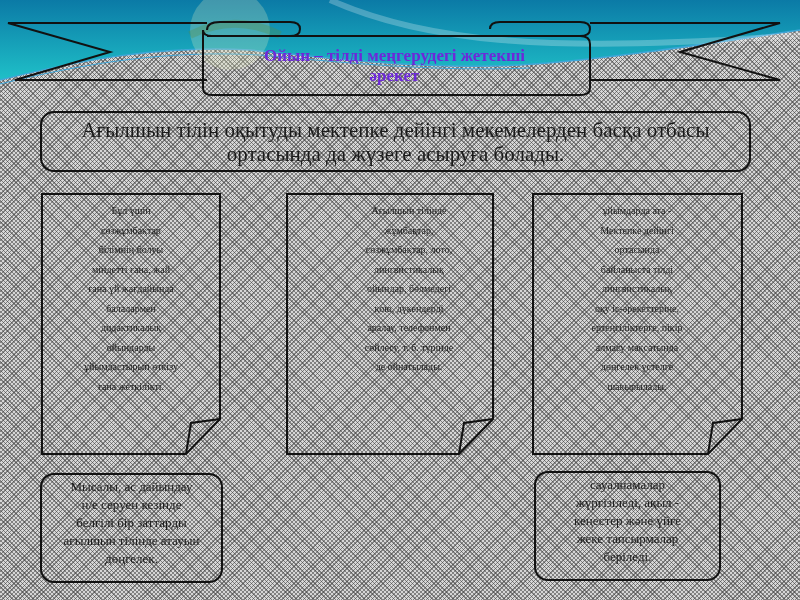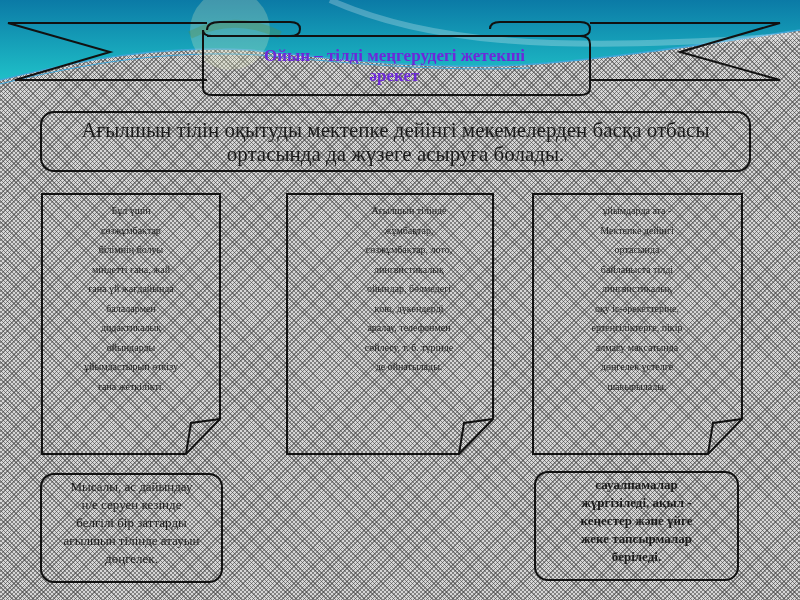--- a/index.html
+++ b/index.html
@@ -25,21 +25,21 @@
   .note {
     border:2px solid #111; border-right:none; border-bottom:none;
     font-size:10px; line-height:19.5px; padding:8px 10px 0 10px;
   }
   .note-frame { position:absolute; z-index:3; }
   .note-1 { left:41px; top:193px; width:180px; height:258px; }
   .note-2 { left:286px; top:193px; width:172px; height:258px; }
   .note-3 { left:532px; top:193px; width:178px; height:258px; }
   .ex-box { font-size:13px; line-height:18px; padding-top:3px; }
   .ex-left { left:40px; top:473px; width:183px; height:110px; }
-  .ex-right { left:534px; top:471px; width:205px; height:110px;font-weight:bold; }
+  .ex-right { left:534px; top:471px; width:187px; height:110px; }
 </style>
 </head>
 <body>
 
 <svg class="top-wave" viewBox="0 0 800 140" preserveAspectRatio="none">
   <defs>
     <linearGradient id="wg" x1="0" y1="0" x2="0" y2="1">
       <stop offset="0" stop-color="#0b7aa6"></stop>
       <stop offset="1" stop-color="#1fc0c8"></stop>
     </linearGradient>

